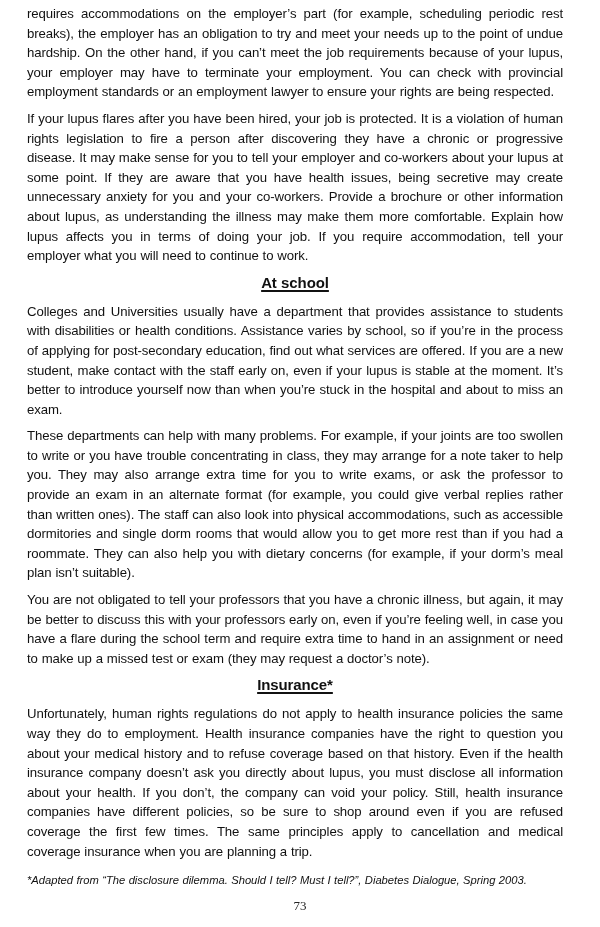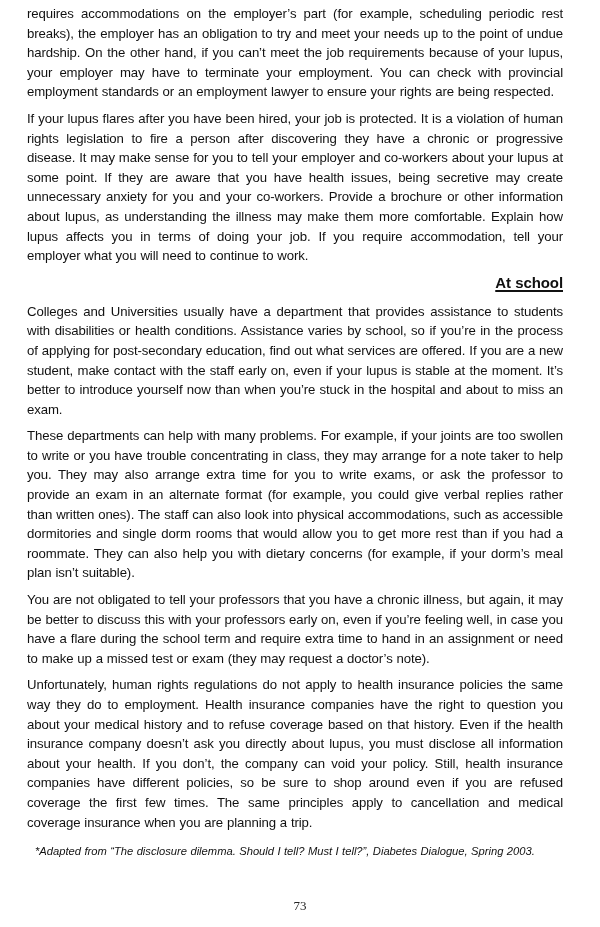--- a/index.html
+++ b/index.html
@@ -30,27 +30,27 @@
     margin: 0 0 7px 0;
   }
   .heading {
     font-weight: bold;
     font-size: 15px;
     text-decoration: underline;
     text-decoration-thickness: 1.5px;
     text-underline-offset: 2px;
     margin: 6px 0 9px 0;
     line-height: 20px;
-    text-align: right;
+    text-align: center;
   }
   .footnote {
     font-style: italic;
     font-size: 11.2px;
     line-height: 15px;
-    margin: 12px 0 0 8px;
+    margin: 12px 0 0 0;
     letter-spacing: 0;
   }
   .page-number {
     position: absolute;
     left: 0;
     width: 600px;
     top: 898px;
     text-align: center;
     font-family: "Liberation Serif", serif;
     font-size: 13px;
@@ -68,19 +68,20 @@
   </section>
 
   <section>
     <h2 class="heading">At school</h2>
     <p class="para">Colleges and Universities usually have a department that provides assistance to students with disabilities or health conditions.  Assistance varies by school, so if you’re in the process of applying for post-secondary education, find out what services are  offered. If you are a new student, make contact with the staff early on, even if your lupus is stable at the moment.  It’s better to introduce yourself now than when you’re stuck in the hospital and about to miss an exam.</p>
     <p class="para">These departments can help with many problems.  For example, if your joints are too swollen to write or you have trouble concentrating in class, they may arrange for a note taker to help you.  They may also arrange extra time for you to write exams, or ask the professor to provide an exam in an alternate format (for example, you could  give verbal replies rather than written ones). The staff can also look into physical  accommodations, such as accessible dormitories and single dorm rooms that would allow you to get more rest than if you had a roommate.  They can also help you with dietary concerns (for ex­ample, if your dorm’s meal plan isn’t suitable).</p>
     <p class="para">You are not obligated to tell your professors that you have a chronic illness, but again, it may be better to discuss this with your professors early on, even if you’re feeling well, in case you have a flare during the school term and require extra time to hand in an assign­ment or need to make up a missed test or exam (they may request a doctor’s note).</p>
   </section>
 
   <section>
+    <h2 class="heading">Insurance*</h2>
     <p class="para">Unfortunately, human rights regulations do not apply to health insurance policies the same way they do to employment.  Health insurance companies have the right to question you about your medical history and to refuse coverage based on that history. Even if the health insurance company doesn’t ask you directly about lupus, you must disclose all information about your health.  If you don’t, the company can void your policy.  Still, health insurance companies have different policies, so be sure to shop around even if you are refused coverage the first few times.  The same principles apply to cancellation and medical coverage insurance when you are planning a trip.</p>
   </section>
 
   <p class="footnote">*Adapted from “The disclosure dilemma.  Should I tell? Must I tell?”, Diabetes Dialogue, Spring 2003.</p>
 </div>
 
 <div class="page-number">73</div>
 
 </body></html>

